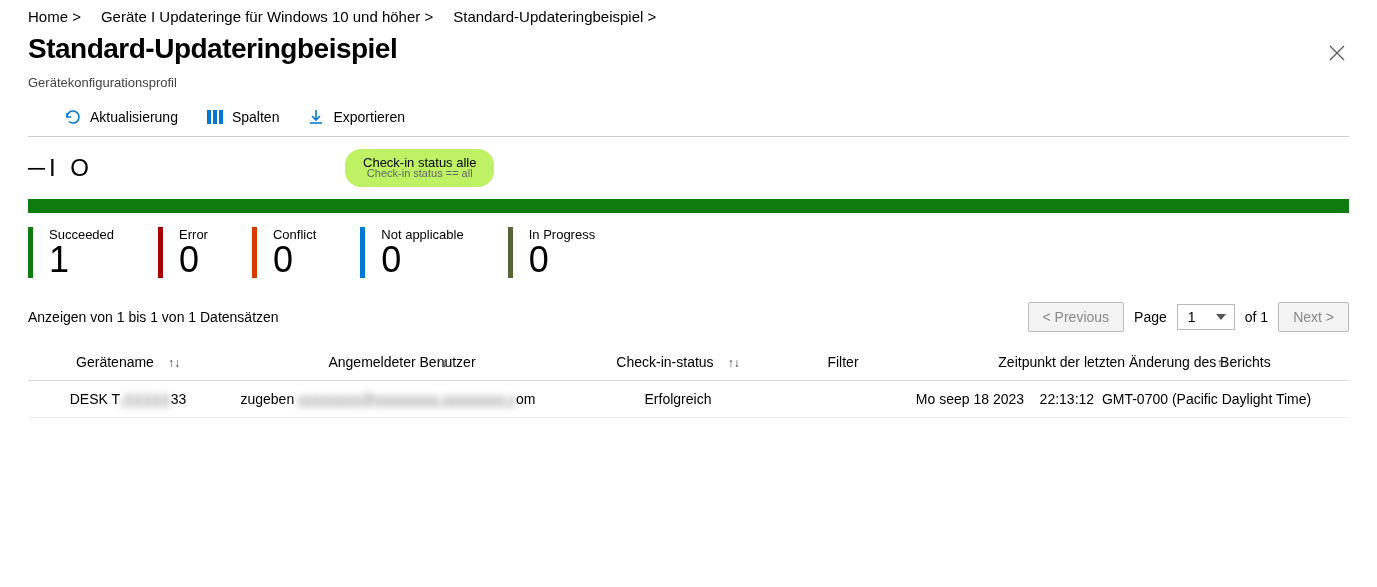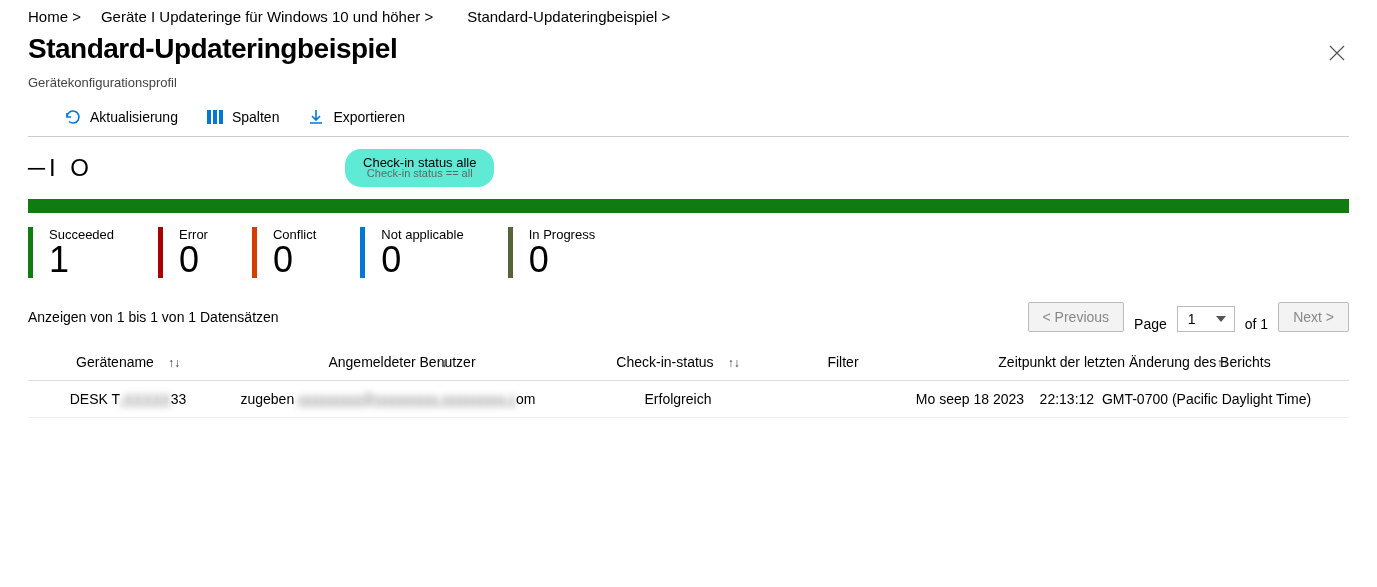--- a/index.html
+++ b/index.html
@@ -8,56 +8,56 @@
 .breadcrumb span { display: inline-flex; align-items: center; }
 .header-row { display: flex; justify-content: space-between; align-items: flex-start; padding: 4px 28px 0 28px; }
 .title { font-size: 28px; font-weight: 600; letter-spacing: -0.5px; }
 .subtitle { font-size: 13px; color: #444; padding: 2px 28px 12px 28px; }
 .close-x { font-size: 18px; cursor: pointer; padding: 12px 4px; color: #555; }
 .toolbar { display: flex; gap: 28px; align-items: center; padding: 6px 28px 10px 36px; border-bottom: 1px solid #ccc; margin: 0 28px 0 28px; }
 .toolbar-item { display: flex; align-items: center; gap: 8px; cursor: pointer; font-size: 14px; }
 .toolbar-icon { width: 18px; height: 18px; display: inline-flex; align-items: center; justify-content: center; }
 .search-row { display: flex; align-items: center; gap: 16px; padding: 12px 28px 8px 28px; }
 .search-placeholder { font-size: 24px; letter-spacing: 4px; color: #000; }
-.pill { background: #5eead4; border-radius: 16px; padding: 4px 18px; font-size: 13px; display: inline-flex; align-items: flex-end; gap: 4px; }
+.pill { background: #bef264; border-radius: 16px; padding: 4px 18px; font-size: 13px; display: inline-flex; align-items: flex-end; gap: 4px; }
 .pill-wrap { position: relative; padding: 4px 0; text-align: center; line-height: 12px; }
 .pill-wrap .top { display: block; }
 .pill-wrap .bot { display: block; font-size: 11px; color: #666; margin-top: -2px; }
 .greenbar { height: 14px; background: #107c10; margin: 4px 28px 0 28px; }
 .stats { display: flex; gap: 44px; padding: 14px 28px 18px 28px; }
 .stat { display: flex; align-items: stretch; gap: 16px; }
 .stat-bar { width: 5px; }
 .stat-body { display: flex; flex-direction: column; }
 .stat-label { font-size: 13px; }
 .stat-value { font-size: 36px; font-weight: 400; line-height: 36px; }
 .c-green { background: #107c10; }
 .c-red { background: #a80000; }
 .c-orange { background: #d83b01; }
 .c-blue { background: #0078d4; }
 .c-olive { background: #57643a; }
 .records-row { display: flex; justify-content: space-between; align-items: center; padding: 6px 28px; font-size: 14px; }
-.pager { display: flex; align-items: flex-end; gap: 10px; }
+.pager { display: flex; align-items: center; gap: 10px; }
 .pager-btn { border: 1px solid #bbb; background: #f3f3f3; color: #888; padding: 6px 14px; font-size: 14px; border-radius: 2px; cursor: default; }
 .pager-select { border: 1px solid #bbb; padding: 4px 26px 4px 10px; font-size: 14px; position: relative; min-width: 58px; cursor: pointer; }
 .pager-select::after { content: ""; position: absolute; right: 8px; top: 50%; transform: translateY(-50%); border-left: 5px solid transparent; border-right: 5px solid transparent; border-top: 6px solid #555; }
 .table { width: calc(100% - 56px); margin: 6px 28px; border-collapse: collapse; }
 .table th, .table td { text-align: center; padding: 10px 8px; font-size: 14px; font-weight: 400; }
 .table thead tr { border-bottom: 1px solid #ddd; }
 .table tbody tr { border-bottom: 1px solid #eee; }
 .sort-icon { font-size: 12px; color: #333; margin-left: 14px; }
 .blur { color: transparent; text-shadow: 0 0 6px rgba(0,0,0,0.5); user-select: none; text-decoration: underline; }
 svg { display: block; }
 </style>
 </head>
 <body>
 
 <div class="breadcrumb">
   <span>Home &gt;</span>
   <span>Geräte I Updateringe für Windows 10 und höher &gt;</span>
-  <span style="margin-left:14px">Standard-Updateringbeispiel &gt;</span>
+  <span style="">Standard-Updateringbeispiel &gt;</span>
 </div>
 
 <div class="header-row">
   <div class="title">Standard-Updateringbeispiel</div>
   <div class="close-x">
     <svg width="16" height="16" viewBox="0 0 16 16">
         <path d="M1 1 L15 15 M15 1 L1 15" stroke="#555" stroke-width="1.2" fill="none"></path>
       </svg>
   </div>
 </div>

